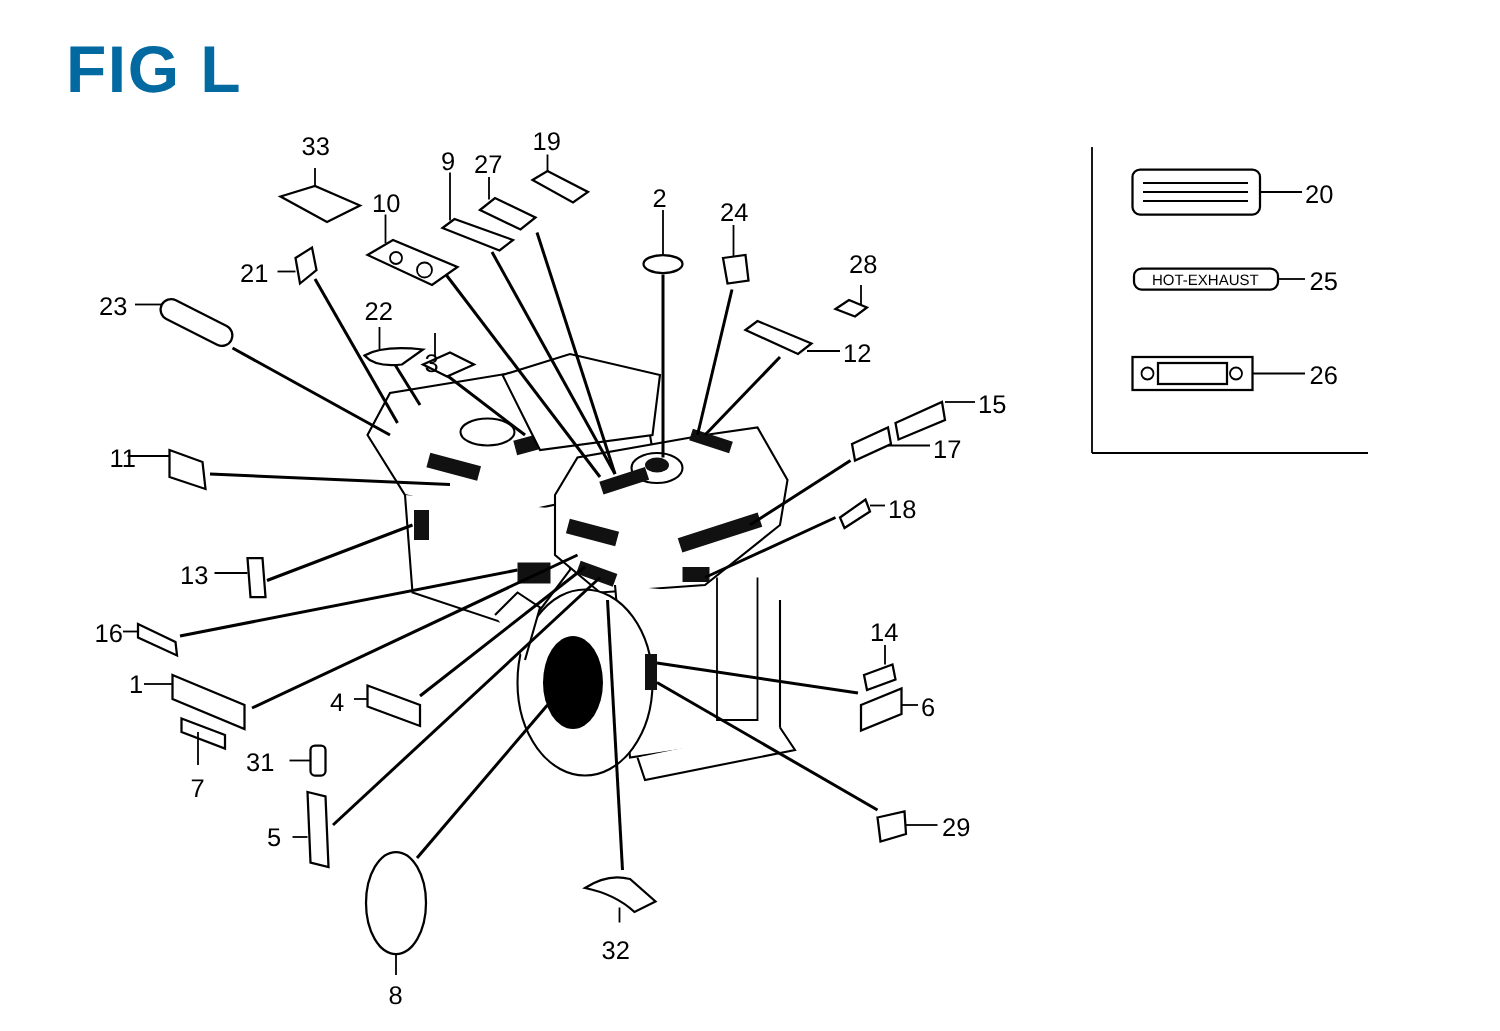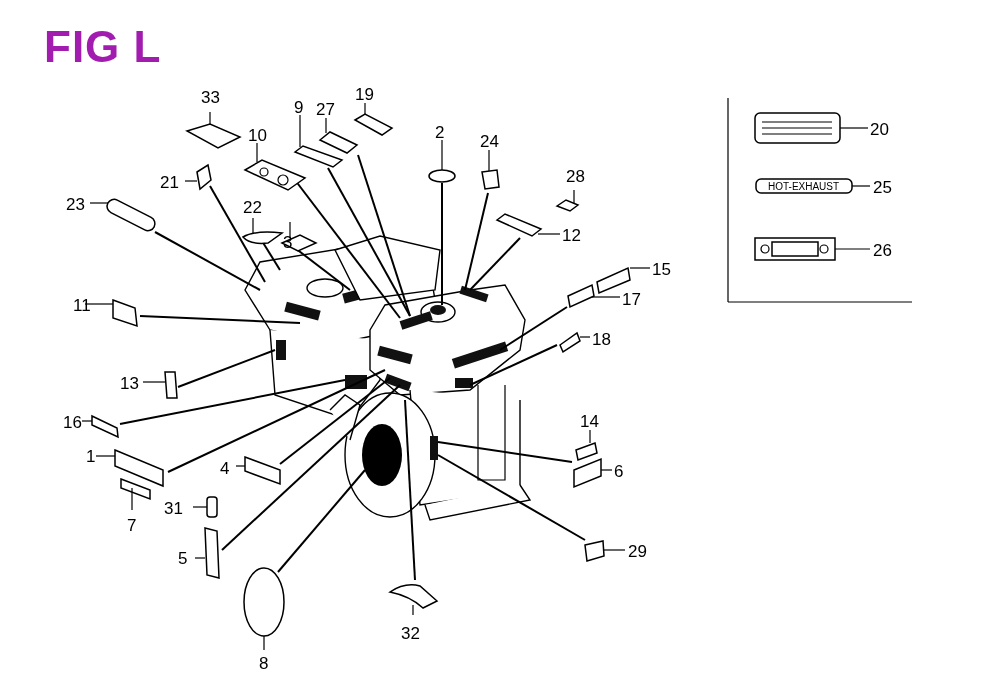--- a/index.html
+++ b/index.html
@@ -1,17 +1,17 @@
 <!DOCTYPE html>
 <html><head>
 <meta charset="utf-8">
 <style>
   html, body { margin: 0; padding: 0; background: #ffffff; }
   body { width: 1000px; height: 687px; position: relative; overflow: hidden; font-family: "Liberation Sans", sans-serif; }
-  #title { position: absolute; left: 44px; top: 22px; font-size: 44px; font-weight: bold; color: #a21caf; letter-spacing: 1px; font-family: "Liberation Sans", sans-serif; }
+  #title { position: absolute; left: 44px; top: 22px; font-size: 44px; font-weight: bold; color: #0369a1; letter-spacing: 1px; font-family: "Liberation Sans", sans-serif; }
   svg#diagram { position: absolute; left: 0; top: 0; }
   .num { font-family: "Liberation Sans", sans-serif; font-size: 17px; fill: #000; }
   .thin { stroke: #000; stroke-width: 1.2; fill: none; }
   .lead { stroke: #000; stroke-width: 2; fill: none; }
   .lbl { stroke: #000; stroke-width: 1.5; fill: #fff; }
   .body { stroke: #000; stroke-width: 1.4; fill: #fff; }
   .blk { fill: #111; stroke: none; }
 </style>
 </head>
 <body>

